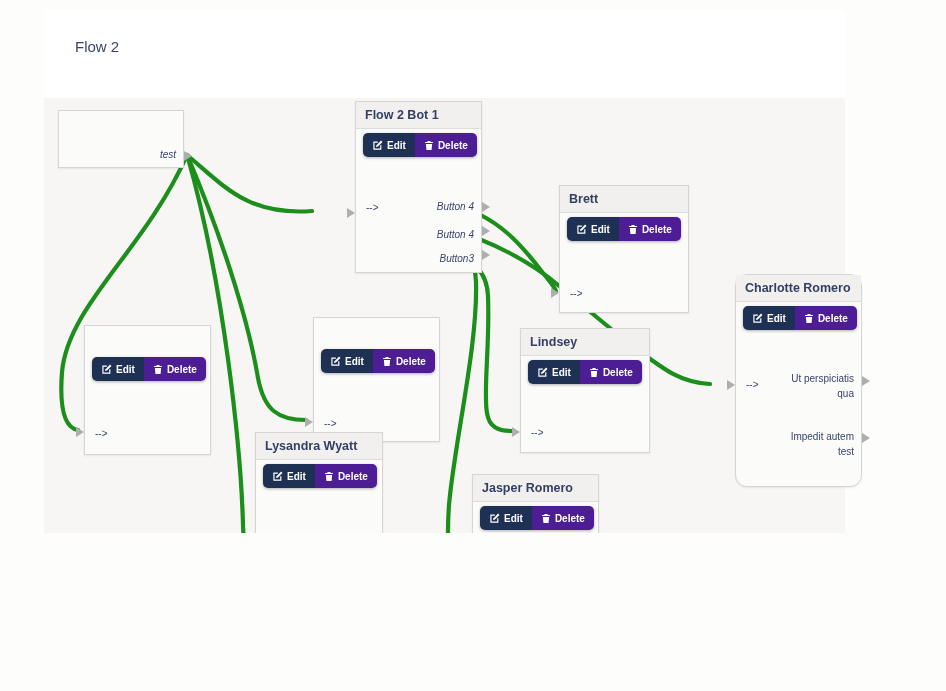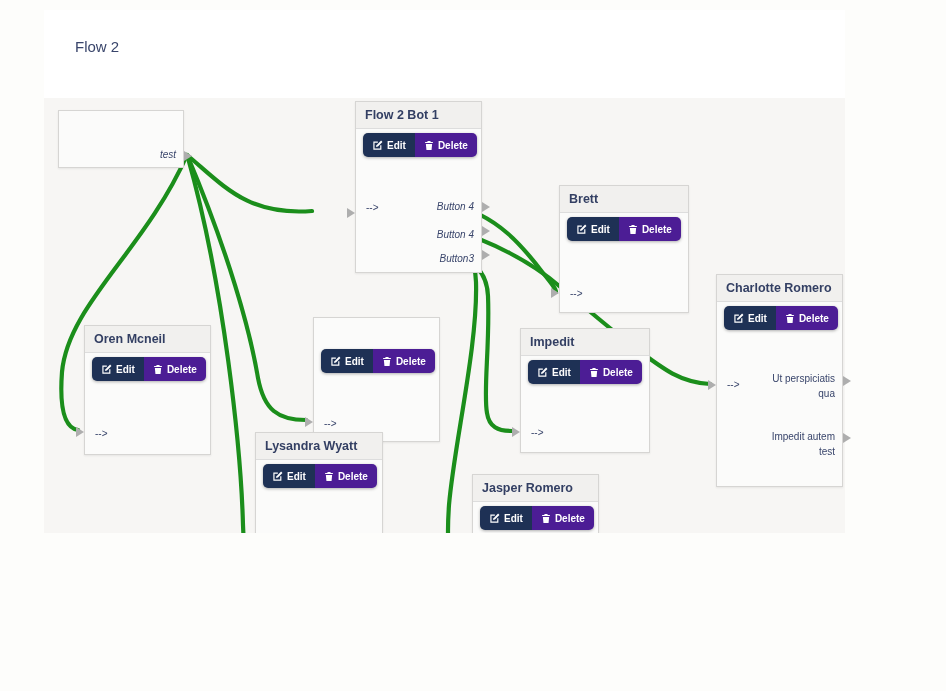--- a/index.html
+++ b/index.html
@@ -99,21 +99,21 @@
         <svg class="ico" width="10" height="11" viewBox="0 0 16 16">
             <path fill="#fff" d="M5.8.8h4.4l.6 1.4h3.4v1.9H1.8V2.2h3.4zM3 5.4h10l-.9 9.8H3.9z"></path>
           </svg>
         <span>Delete</span>
       </button>
     </div>
     <div class="io io-in" style="top:102px;">--&gt;</div>
     <span class="port port-in" style="top:102px;"></span>
   </div>
 
-  <div class="node" style="left:716px;top:274px;width:127px;height:213px;">
+  <div class="node" style="left:735px;top:274px;width:127px;height:213px;border-radius:12px;">
     <div class="node-header">Charlotte Romero</div>
     <div class="btns">
       <button class="btn btn-edit">
         <svg class="ico" width="11" height="11" viewBox="0 0 16 16">
             <path fill="none" stroke="#fff" stroke-width="1.7" d="M8.5 3.2H2.8v10h10V7.5"></path>
             <path fill="#fff" d="M13.2 0.9l2 2L8.6 9.5l-2.8.8.8-2.8z"></path>
           </svg>
         <span>Edit</span>
       </button>
       <button class="btn btn-del">
@@ -125,21 +125,20 @@
     </div>
     <div class="io io-in" style="top:104px;">--&gt;</div>
     <span class="port port-in" style="top:105px;"></span>
     <div class="io-block" style="top:96px;">Ut perspiciatis qua</div>
     <span class="port port-out" style="top:101px;"></span>
     <div class="io-block" style="top:154px;">Impedit autem test</div>
     <span class="port port-out" style="top:158px;"></span>
   </div>
 
   <div class="node" style="left:84px;top:325px;width:127px;height:130px;">
-    <div class="node-header">Oren Mcneil</div>
     <div class="btns">
       <button class="btn btn-edit">
         <svg class="ico" width="11" height="11" viewBox="0 0 16 16">
             <path fill="none" stroke="#fff" stroke-width="1.7" d="M8.5 3.2H2.8v10h10V7.5"></path>
             <path fill="#fff" d="M13.2 0.9l2 2L8.6 9.5l-2.8.8.8-2.8z"></path>
           </svg>
         <span>Edit</span>
       </button>
       <button class="btn btn-del">
         <svg class="ico" width="10" height="11" viewBox="0 0 16 16">
@@ -166,21 +165,21 @@
             <path fill="#fff" d="M5.8.8h4.4l.6 1.4h3.4v1.9H1.8V2.2h3.4zM3 5.4h10l-.9 9.8H3.9z"></path>
           </svg>
         <span>Delete</span>
       </button>
     </div>
     <div class="io io-in" style="top:100px;">--&gt;</div>
     <span class="port port-in" style="top:99px;"></span>
   </div>
 
   <div class="node" style="left:520px;top:328px;width:130px;height:125px;">
-    <div class="node-header">Impedit</div>
+    <div class="node-header">Lindsey</div>
     <div class="btns">
       <button class="btn btn-edit">
         <svg class="ico" width="11" height="11" viewBox="0 0 16 16">
             <path fill="none" stroke="#fff" stroke-width="1.7" d="M8.5 3.2H2.8v10h10V7.5"></path>
             <path fill="#fff" d="M13.2 0.9l2 2L8.6 9.5l-2.8.8.8-2.8z"></path>
           </svg>
         <span>Edit</span>
       </button>
       <button class="btn btn-del">
         <svg class="ico" width="10" height="11" viewBox="0 0 16 16">

